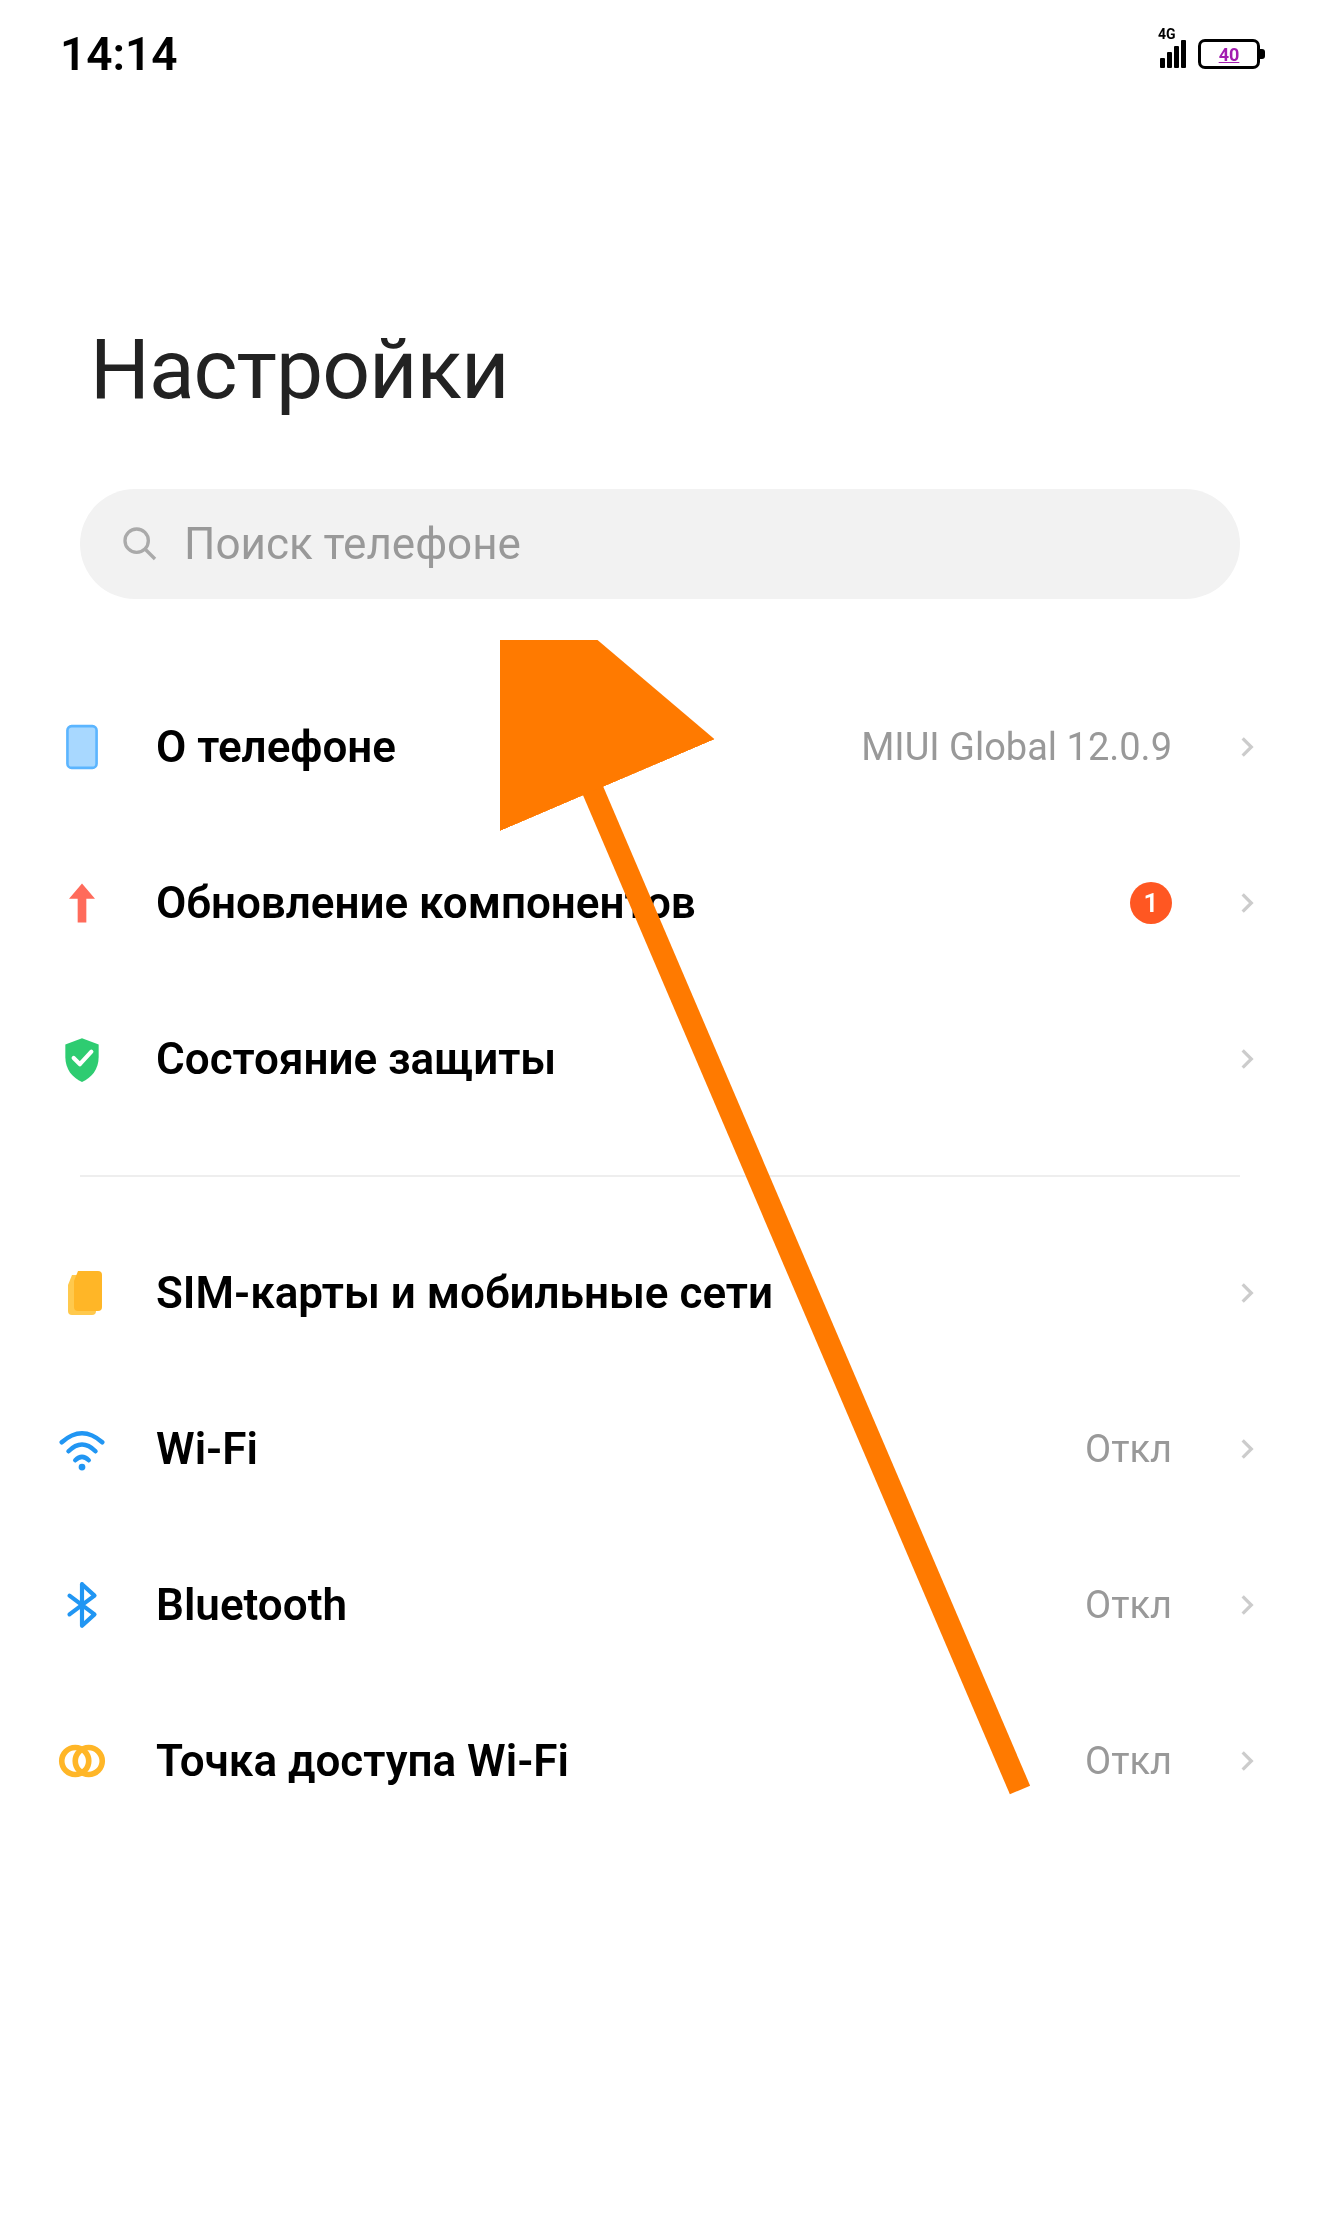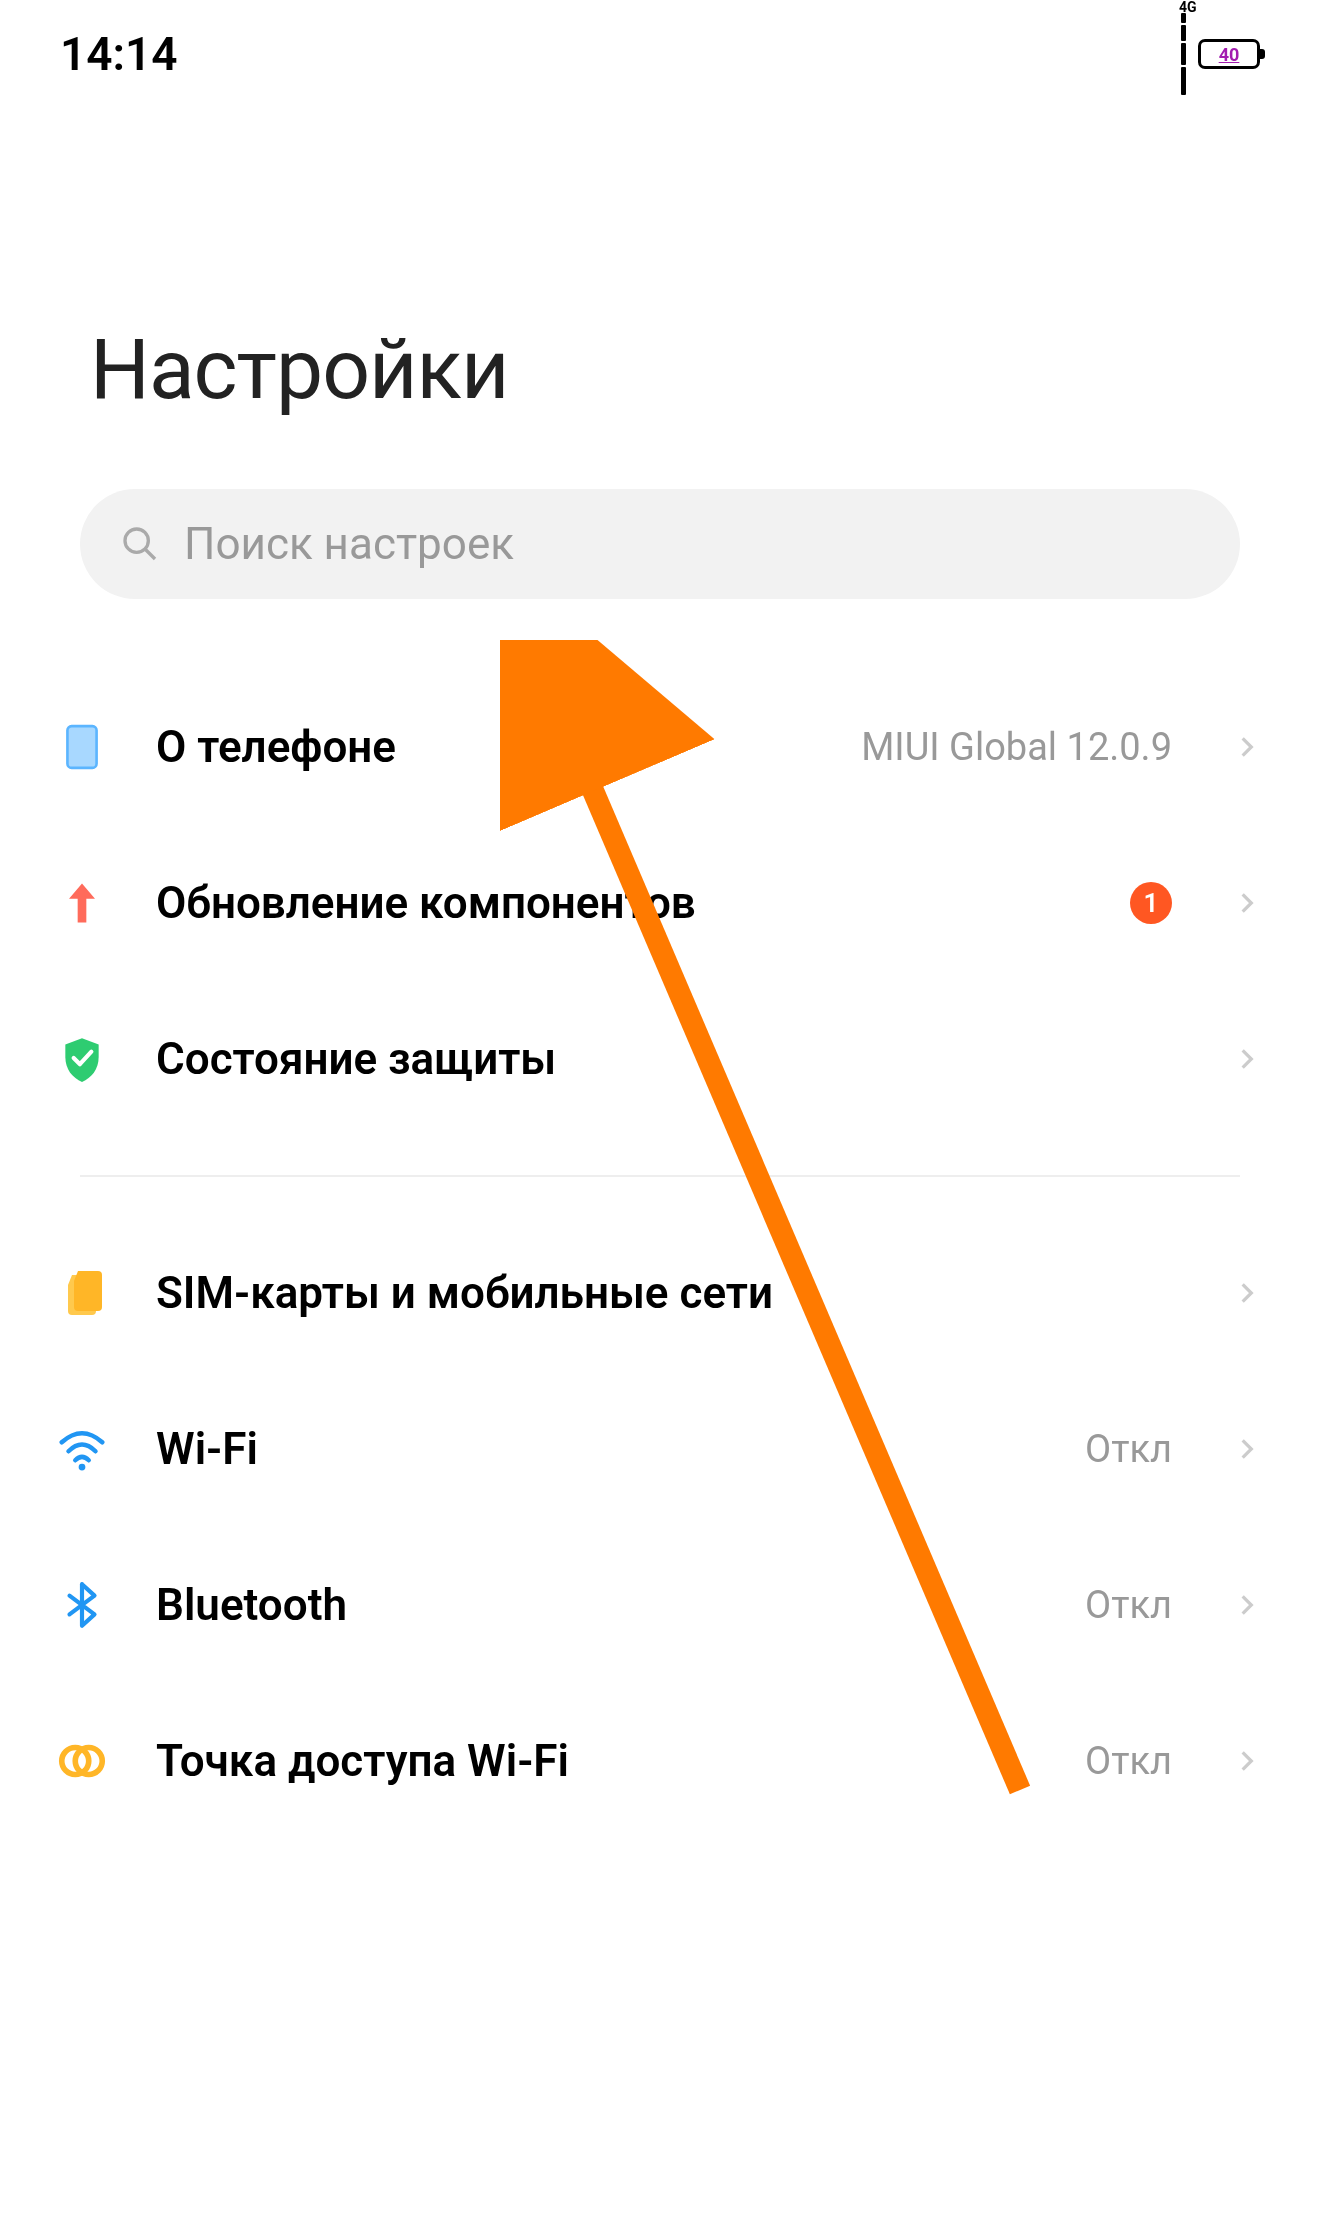--- a/index.html
+++ b/index.html
@@ -26,21 +26,20 @@
     .status-right {
       display: flex;
       align-items: center;
       gap: 12px;
     }
     .signal-group {
       display: flex;
       align-items: flex-end;
       gap: 2px;
       position: relative;
-      flex-direction: column;
     }
     .signal-4g {
       font-size: 14px;
       font-weight: 700;
       color: #000;
       position: absolute;
       top: -14px;
       left: -2px;
     }
     .signal-bar {
@@ -182,21 +181,21 @@
   </div>
 </div>
 
 <h1 class="page-title">Настройки</h1>
 
 <div class="search-box">
   <svg class="search-icon-svg" viewBox="0 0 24 24" fill="none" stroke="#aaa" stroke-width="2">
     <circle cx="10" cy="10" r="7"></circle>
     <line x1="15" y1="15" x2="21" y2="21"></line>
   </svg>
-  <span class="search-placeholder">Поиск настроек</span>
+  <span class="search-placeholder">Поиск телефоне</span>
 </div>
 
 <div class="settings-list">
 
   <div class="settings-row">
     <div class="row-icon">
       <svg viewBox="0 0 48 48" width="50" height="50">
         <rect x="10" y="4" width="28" height="40" rx="4" fill="#a8d8ff" stroke="#5bb5ff" stroke-width="2.5"></rect>
       </svg>
     </div>

